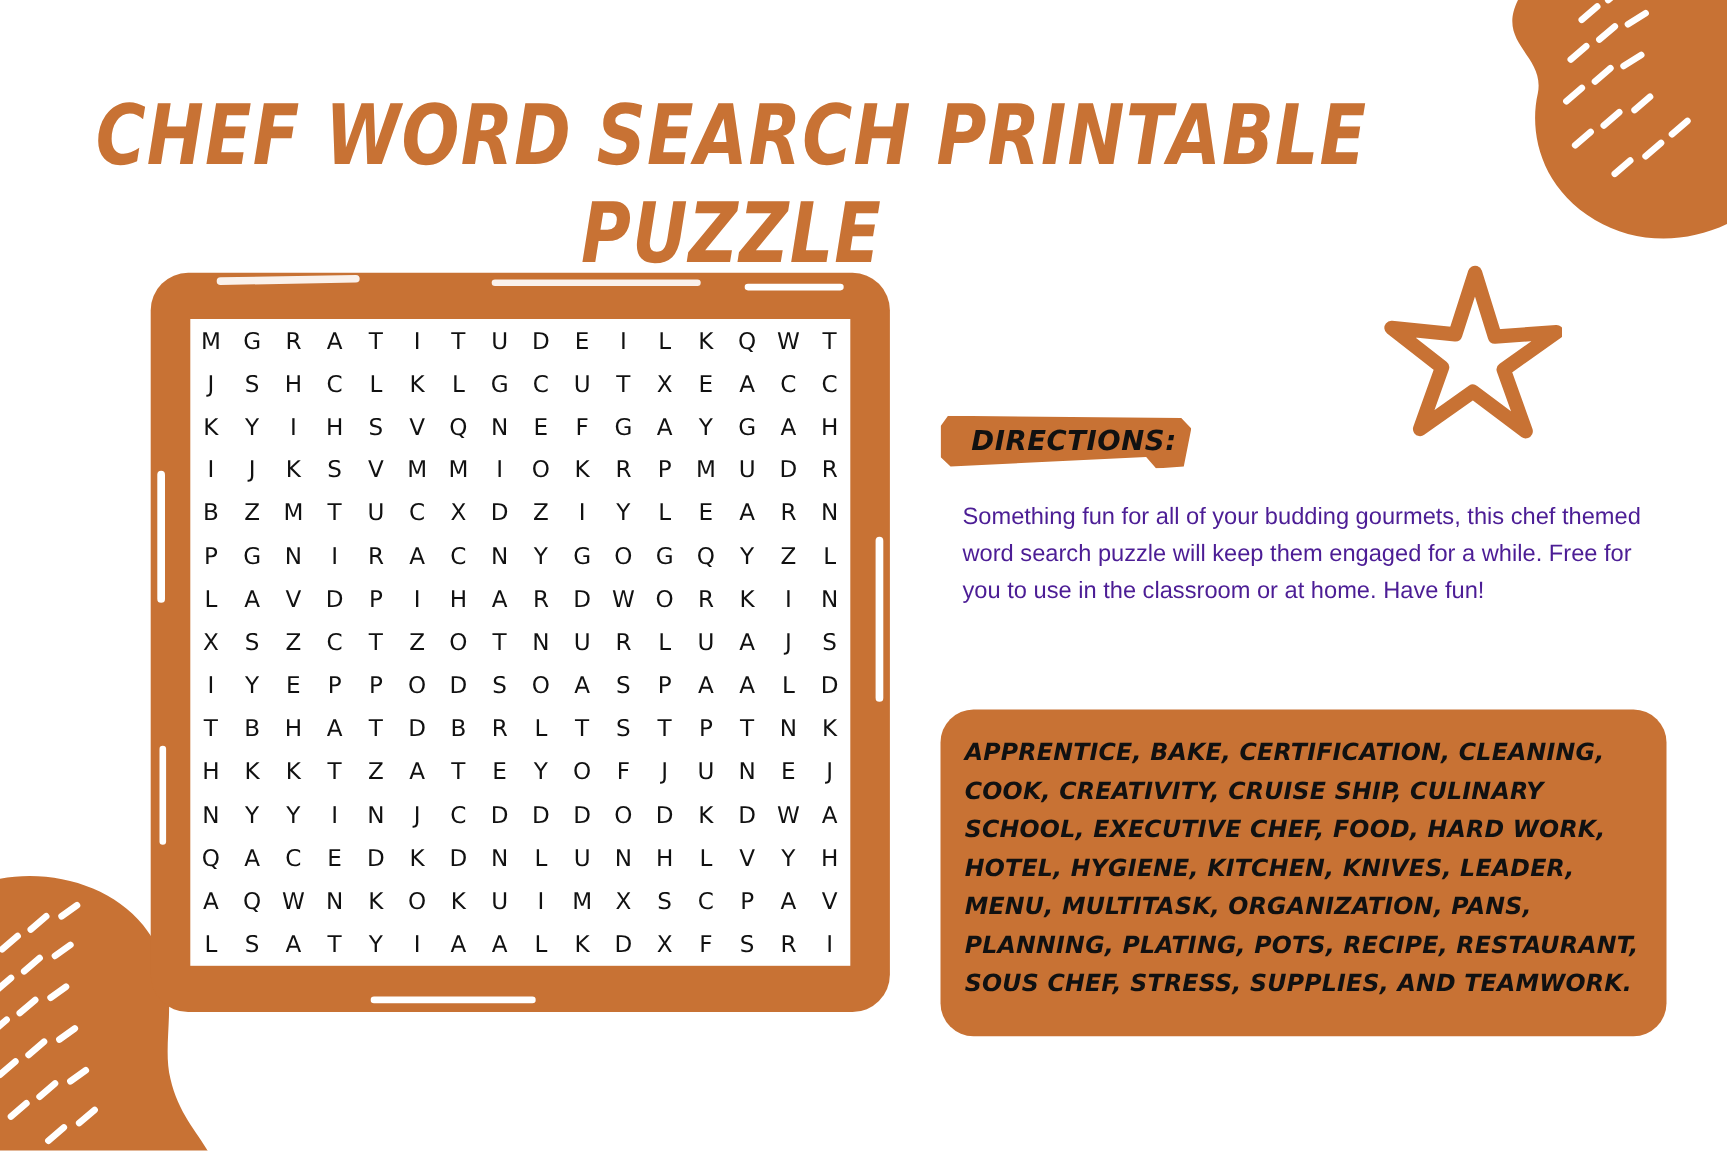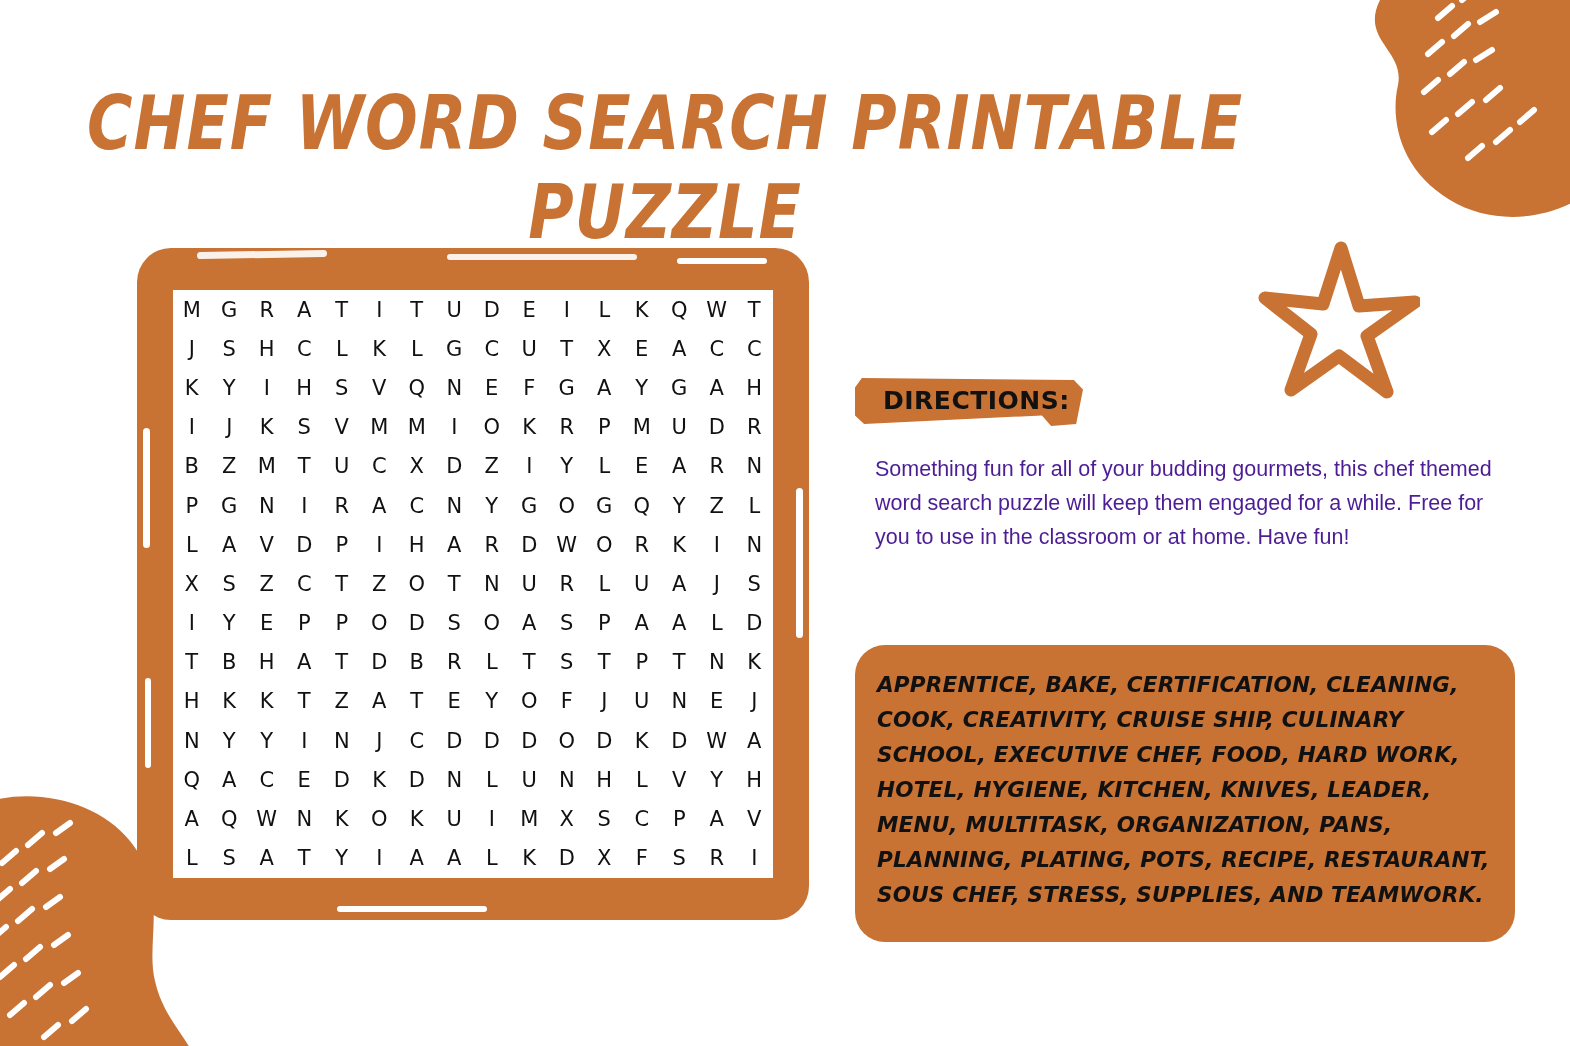--- a/index.html
+++ b/index.html
@@ -128,20 +128,21 @@
     background: #c87234;
     border-radius: 6px;
     clip-path: polygon(0% 20%, 3% 0%, 96% 4%, 100% 24%, 97% 96%, 86% 100%, 82% 78%, 4% 96%, 0% 78%);
   }
   .directions-label {
     position: absolute;
     left: 28px;
     top: 8px;
     font-family: "DejaVu Sans", sans-serif;
     font-weight: bold;
+    font-style: italic;
     font-size: 25px;
     color: #111111;
     letter-spacing: .5px;
   }
   .directions-text {
     position: absolute;
     left: 875px;
     top: 452px;
     width: 640px;
     font-family: "Liberation Sans", sans-serif;

